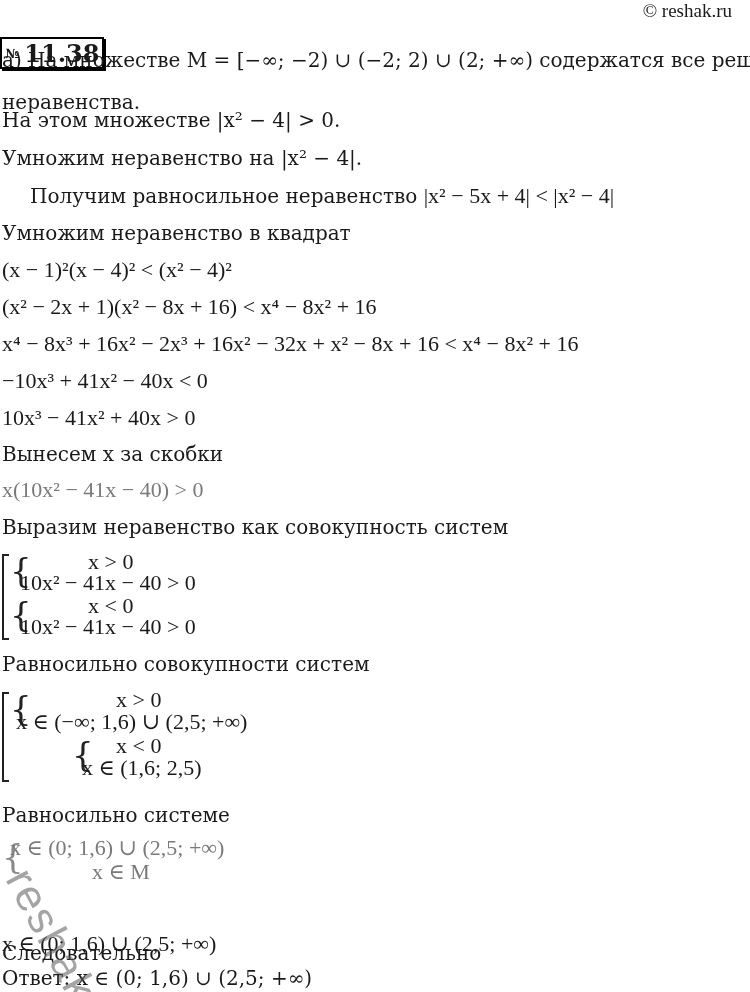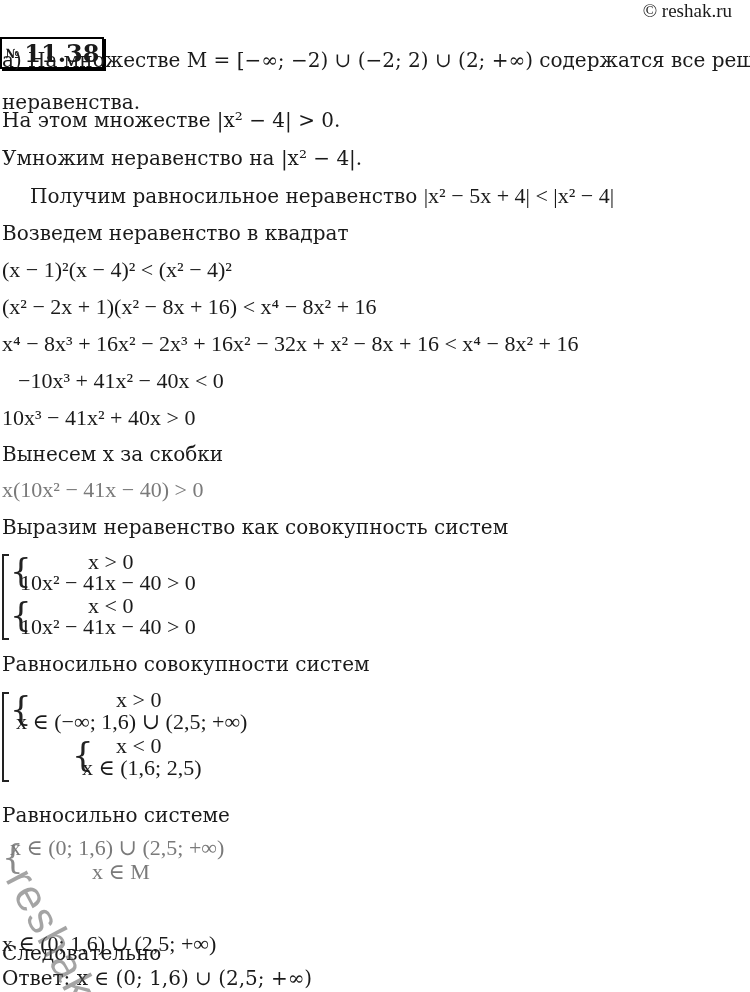--- a/index.html
+++ b/index.html
@@ -29,25 +29,25 @@
 </div>
 <div class="copyright">© reshak.ru</div>
 
 <div class="line" style="top:48px;">а) На множестве M = [−∞; −2) ∪ (−2; 2) ∪ (2; +∞) содержатся все решения</div>
 <div class="line" style="top:74px;margin-top:16px;">неравенства.</div>
 <div class="line" style="top:108px;">На этом множестве |x² − 4| &gt; 0.</div>
 <div class="line" style="top:146px;">Умножим неравенство на |x² − 4|.</div>
 <div class="line" style="top:184px;margin-left:28px;">
   <span>Получим равносильное неравенство </span><span class="math">|x² − 5x + 4| &lt; |x² − 4|</span>
 </div>
-<div class="line" style="top:221px;">Возведем неравенство в квадрат</div>
+<div class="line" style="top:221px;">Умножим неравенство в квадрат</div>
 <div class="line math" style="top:258px;">(x − 1)²(x − 4)² &lt; (x² − 4)²</div>
 <div class="line math" style="top:295px;">(x² − 2x + 1)(x² − 8x + 16) &lt; x⁴ − 8x² + 16</div>
 <div class="line math" style="top:332px;">x⁴ − 8x³ + 16x² − 2x³ + 16x² − 32x + x² − 8x + 16 &lt; x⁴ − 8x² + 16</div>
-<div class="line math" style="top:369px;margin-left:16px;">−10x³ + 41x² − 40x &lt; 0</div>
+<div class="line math" style="top:369px;">−10x³ + 41x² − 40x &lt; 0</div>
 <div class="line math" style="top:406px;">10x³ − 41x² + 40x &gt; 0</div>
 <div class="line" style="top:442px;">Вынесем x за скобки</div>
 <div class="line math gray" style="top:478px;">x(10x² − 41x − 40) &gt; 0</div>
 <div class="line" style="top:515px;">Выразим неравенство как совокупность систем</div>
 
 <div class="sys" style="top:550px; width:260px; height:90px;">
   <div class="bracket" style="top:4px; height:82px;"></div>
   <div class="brace" style="left:8px; top:0px; font-size:34px; line-height:40px;">{</div>
   <div class="line math" style="left:86px; top:0px;">x &gt; 0</div>
   <div class="line math" style="left:18px; top:21px;">10x² − 41x − 40 &gt; 0</div>

